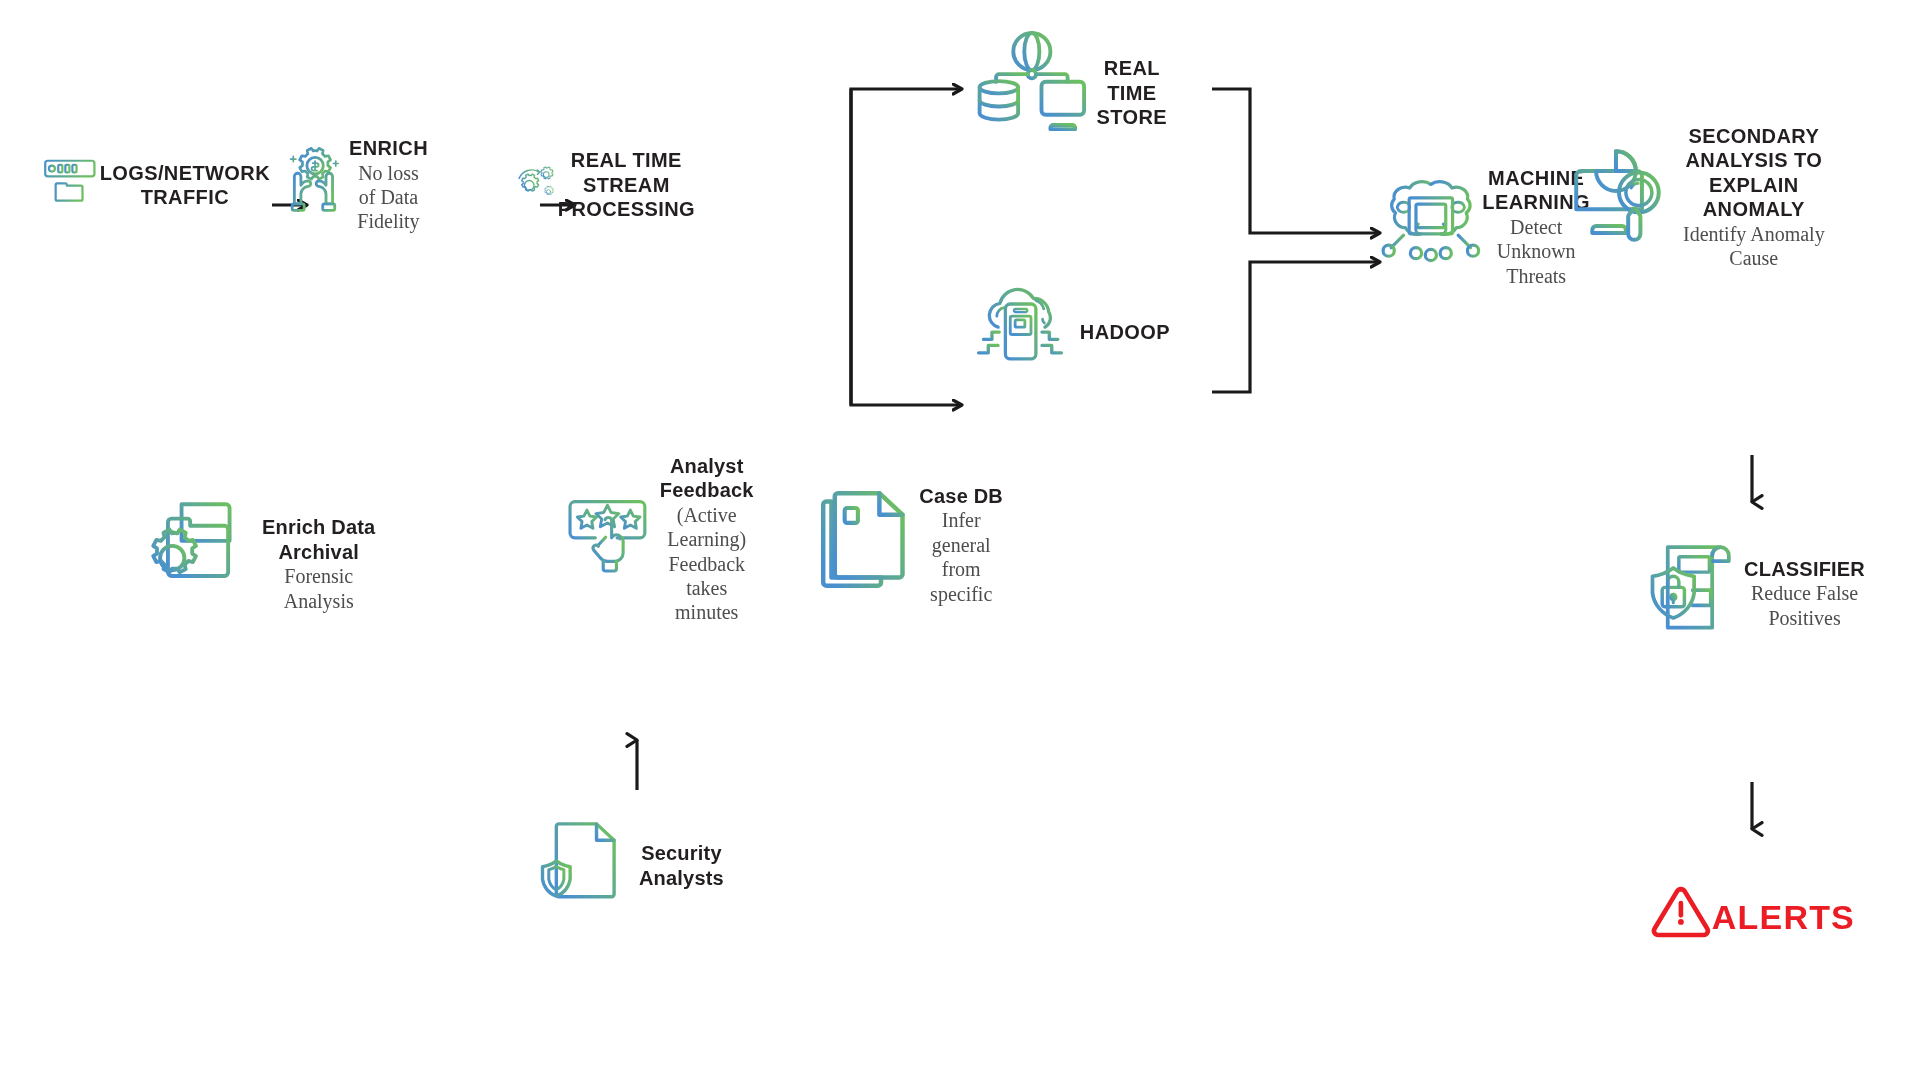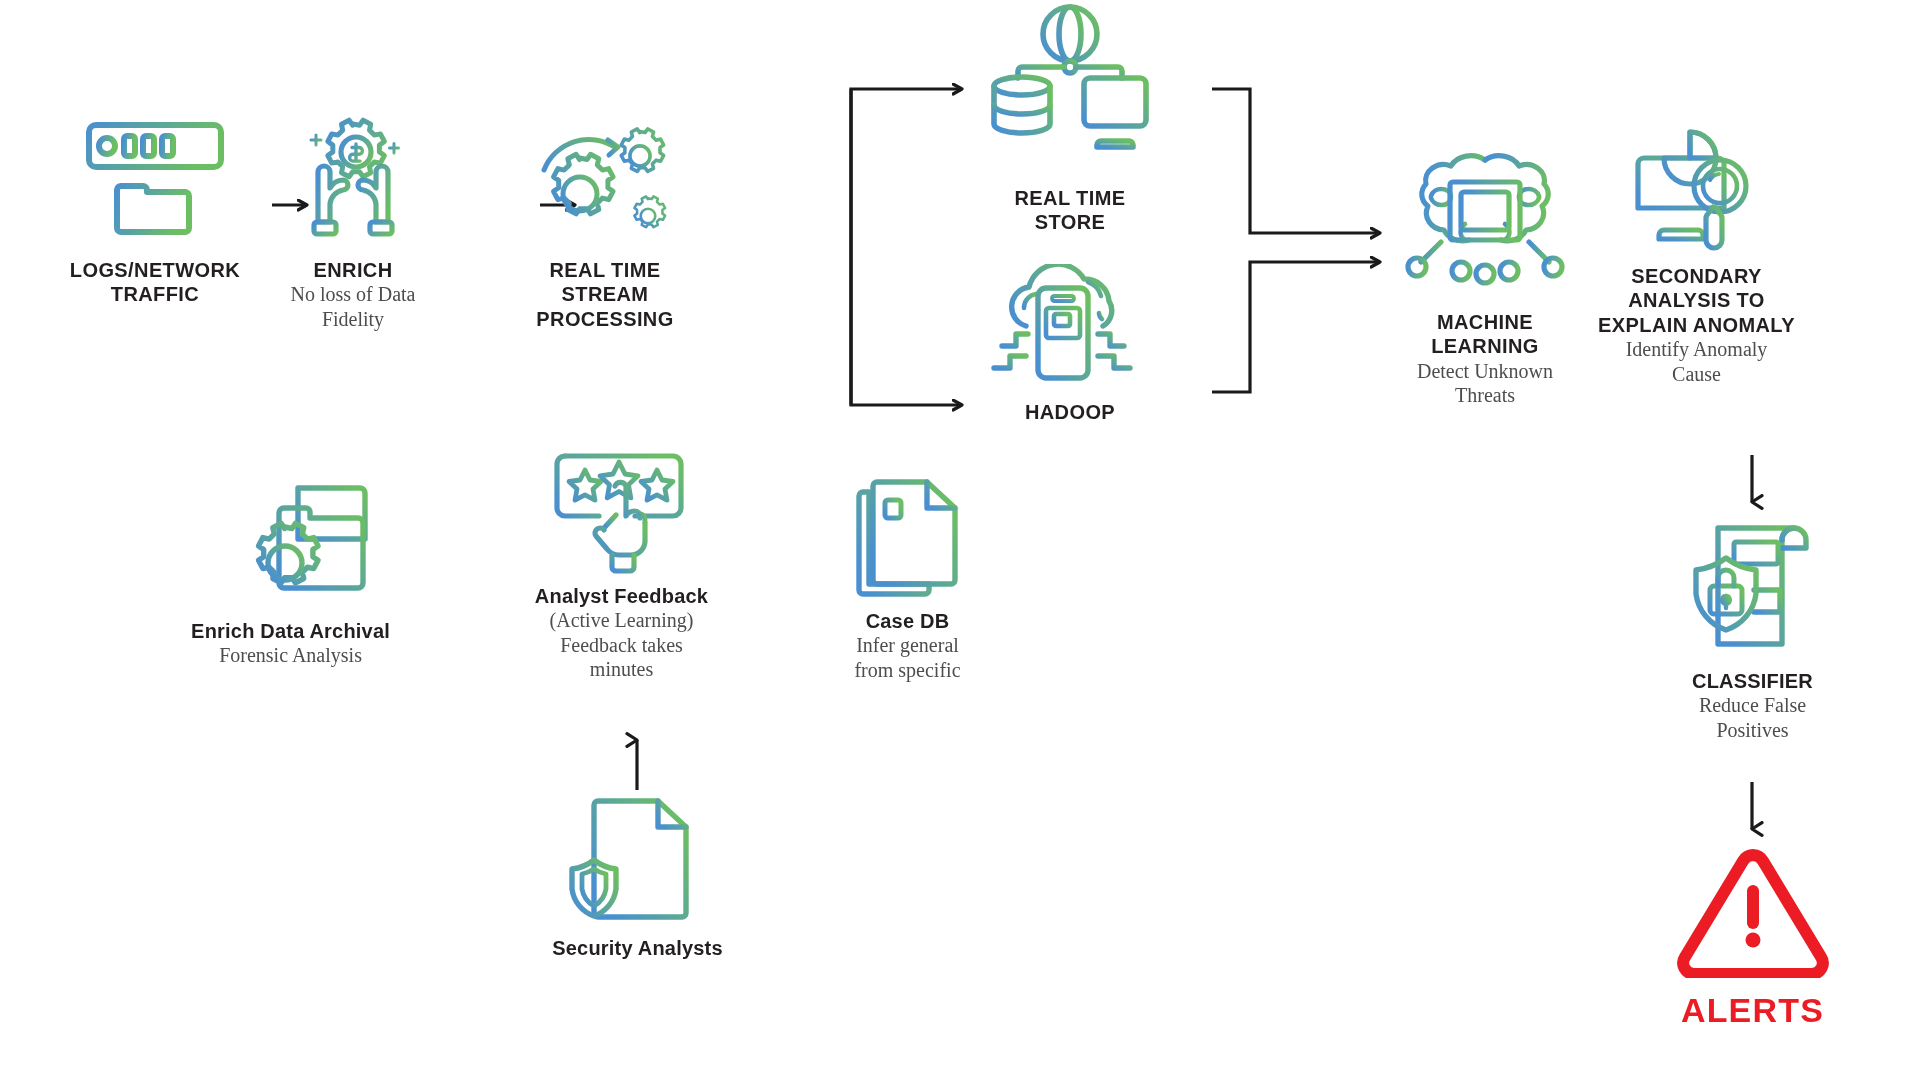--- a/index.html
+++ b/index.html
@@ -5,21 +5,21 @@
 <style>
   html,body{margin:0;padding:0;background:#ffffff;}
   body{
     width:1920px;height:1080px;position:relative;overflow:hidden;
     font-family:"Liberation Sans","DejaVu Sans",sans-serif;
     -webkit-font-smoothing:antialiased;
   }
   .canvas{position:absolute;inset:0;width:1920px;height:1080px;}
 
   
-  .node{position:absolute;display:flex;flex-direction:column;align-items:center;}
+  .node{position:absolute;display:flex;flex-direction:row;align-items:center;}
   .node .art{display:block;}
   .cap{margin-top:6px;text-align:center;line-height:1.22;}
   .cap .t{
     font-weight:bold;color:#231f20;letter-spacing:.2px;display:block;
   }
   .cap .s{
     color:#4d4d4f;display:block;font-weight:400;font-family:Liberation Serif, serif;
   }
   
   .upper .t{font-size:20px;letter-spacing:.4px;}
@@ -425,21 +425,21 @@
           <circle cx="0" cy="0" r="17"></circle>
         </g>
       </g>
     </svg>
     <div class="cap">
       <span class="t">Enrich Data Archival</span>
       <span class="s">Forensic Analysis</span>
     </div>
   </div>
 
-  <div class="node lower" style="left:524px; top:448px; width:195px;">
+  <div class="node lower" style="left:564px; top:448px; width:195px;">
     <svg class="art" width="150" height="130" viewBox="0 0 150 130">
       <defs>
         <linearGradient id="gFb" x1="0.05" y1="0.85" x2="0.95" y2="0.1">
           <stop offset="0%" stop-color="#4a90cf"></stop>
             <stop offset="100%" stop-color="#6cbe63"></stop>
         </linearGradient>
       </defs>
       <g fill="none" stroke="url(#gFb)" stroke-width="5.2" stroke-linecap="round" stroke-linejoin="round">
 
         <path d="M18 8 h108 a8 8 0 0 1 8 8 v44 a8 8 0 0 1 -8 8 h-38"></path>

